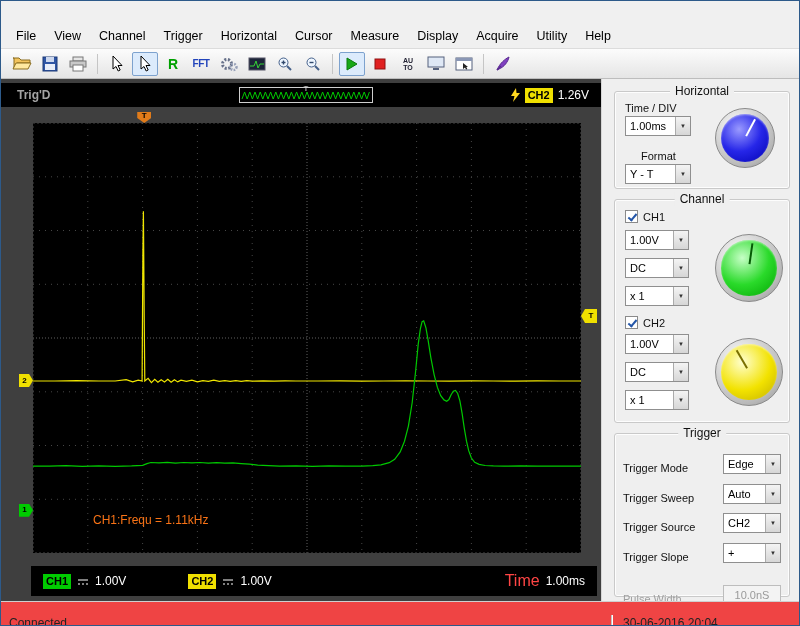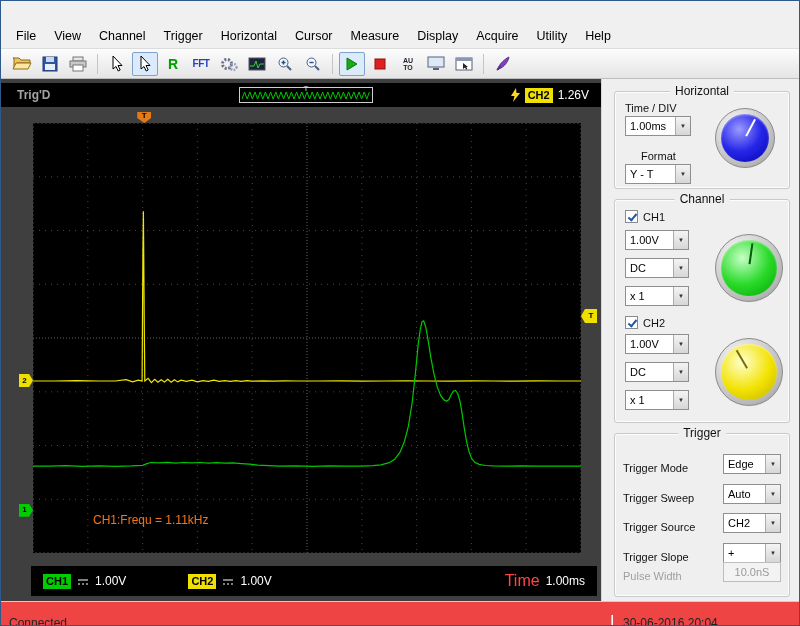--- a/index.html
+++ b/index.html
@@ -403,21 +403,21 @@
           <span class="combo-arrow">▼</span>
         </div>
       </div>
       <div class="trig-row" style="top:109px">
         <span class="fieldlabel" style="position:static">Trigger Slope</span>
         <div class="combo">
           <span class="combo-text">+</span>
           <span class="combo-arrow">▼</span>
         </div>
       </div>
-      <div class="trig-row" style="top:128px">
+      <div class="trig-row" style="top:151px">
         <span class="fieldlabel disabled-label" style="position:static">Pulse Width</span>
         <div class="pw-box">
           <span>10.0nS</span>
         </div>
       </div>
     </div>
   </div>
 
   <div class="statusbar">
     <span class="sb-left">Connected</span>

